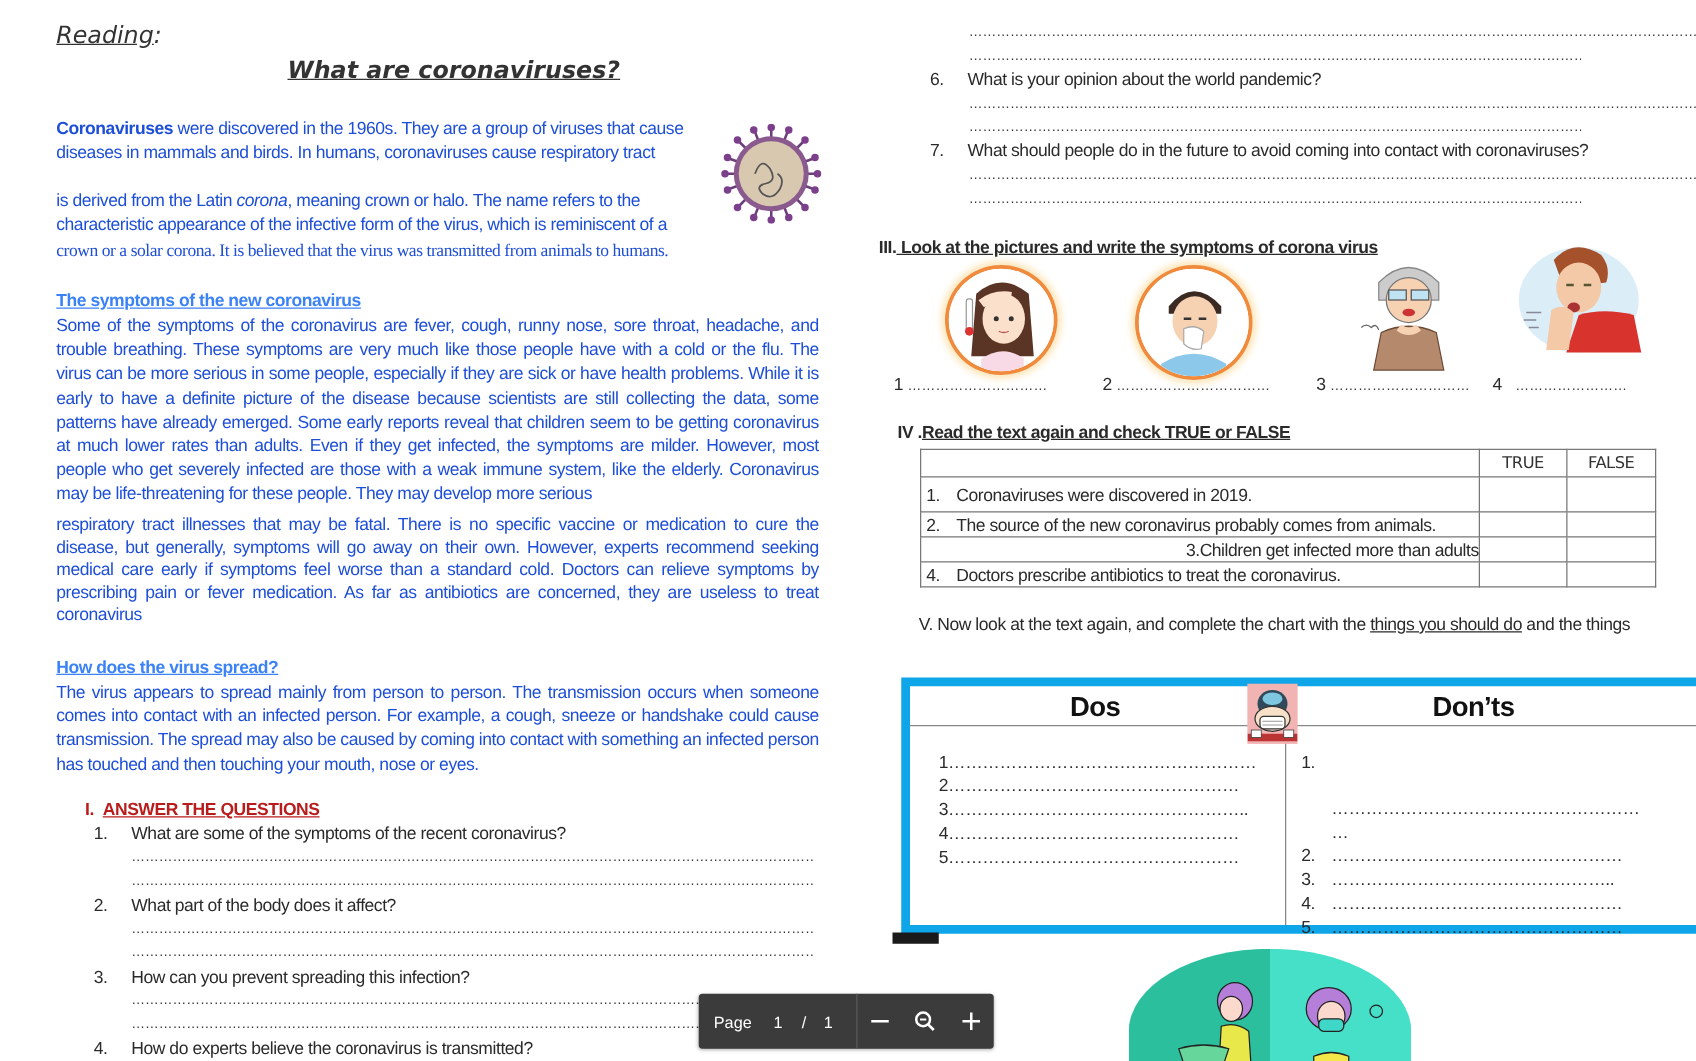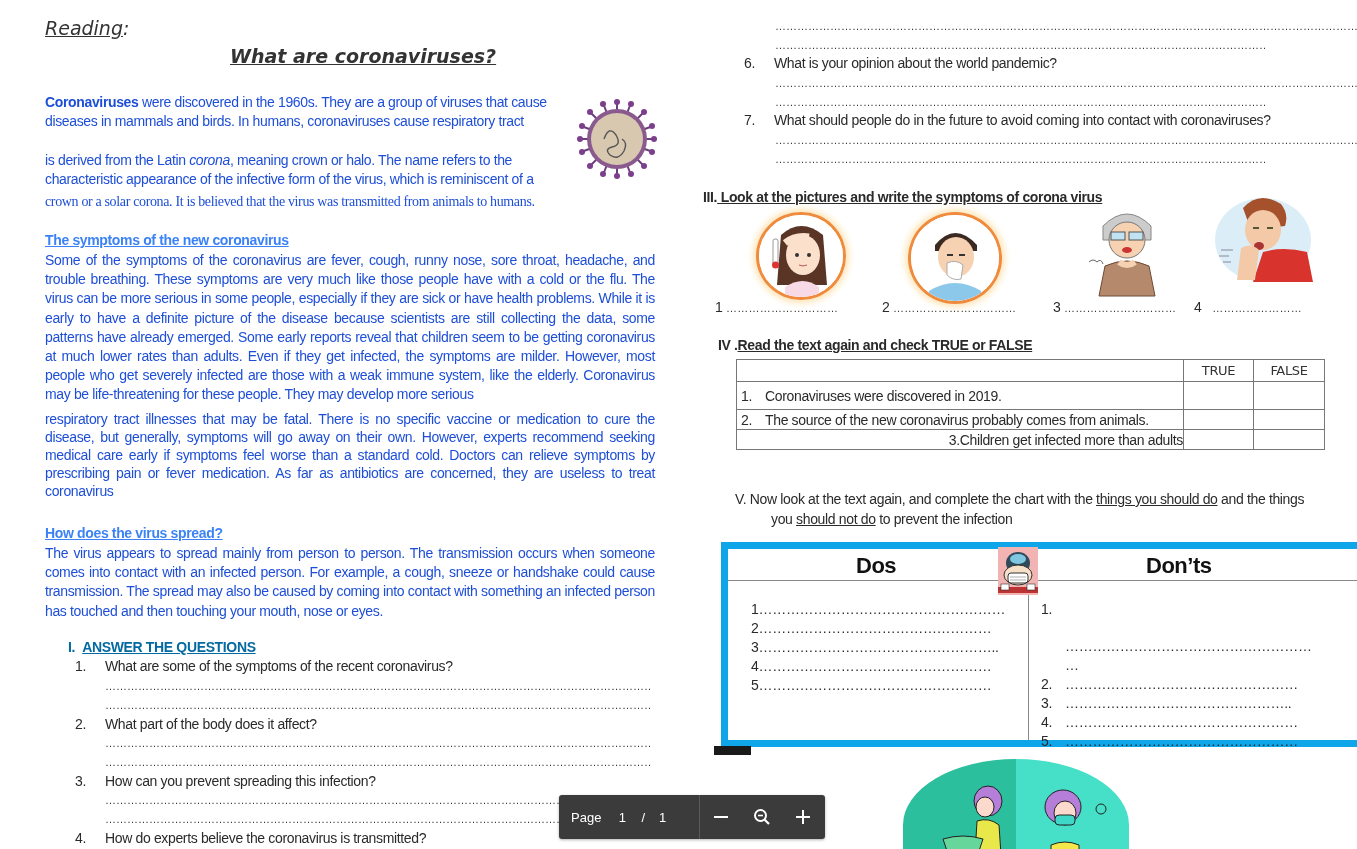--- a/index.html
+++ b/index.html
@@ -19,21 +19,21 @@
     #intro-last { left: 45px; top: 194px; width: 620px; font-family: Liberation Serif, serif; }
     #virus-img { left: 576px; top: 99px; width: 82px; height: 80px; }
 
     .section-head { font-weight: bold; text-decoration: underline; font-size: 14px; letter-spacing: -0.35px; color: #3b82f6; }
     #symptoms-head { left: 45px; top: 232px; }
     #symptoms-body { left: 45px; top: 251px; width: 610px; line-height: 19.2px; text-align: justify; }
     #symptoms-body2 { left: 45px; top: 410px; width: 610px; line-height: 18px; text-align: justify; }
     #spread-head { left: 45px; top: 525px; }
     #spread-body { left: 45px; top: 544px; width: 610px; line-height: 19.2px; text-align: justify; }
 
-    #answer-head { left: 68px; top: 639px; font-size: 14px; font-weight: bold; letter-spacing: -0.35px; color:#0369a1; }
+    #answer-head { left: 68px; top: 639px; font-size: 14px; font-weight: bold; letter-spacing: -0.35px; color:#b91c1c; }
     #answer-head .u { text-decoration: underline; }
     .q { position: absolute; left: 75px; font-size: 14px; letter-spacing: -0.35px; color: #2a2a2a; }
     .q .n { display: inline-block; width: 30px; }
     .dotline { position: absolute; left: 105px; width: 546px; font-size: 11px; color:#333; white-space: nowrap; overflow: hidden; }
 
     
     .rq { position: absolute; left: 744px; font-size: 14px; letter-spacing: -0.35px; color: #2a2a2a; }
     .rq .n { display: inline-block; width: 30px; }
     .rdot { position: absolute; left: 775px; font-size: 11px; color: #333; white-space: nowrap; overflow: hidden; }
 
@@ -65,21 +65,21 @@
     #dos-chart .vline { position: absolute; top: 0; bottom: 0; left: 300px; border-left: 1px solid #888; }
     .chart-title { position: absolute; top: 4px; font-weight: bold; font-size: 22px; color: #111; letter-spacing: -0.5px; }
     .chart-line { position: absolute; font-size: 14px; letter-spacing: -0.3px; color: #2a2a2a; white-space: nowrap; }
 
     #mask-mascot { left: 998px; top: 547px; width: 40px; height: 48px; background: #f2b3b3; }
     #black-marker { left: 714px; top: 746px; width: 37px; height: 9px; background: #1a1a1a; }
 
     #hygiene-img { left: 903px; top: 759px; width: 226px; height: 110px; border-radius: 50% 50% 0 0 / 60% 60% 0 0; overflow: hidden; }
 
     
-    #pdf-toolbar { left: 559px; top: 795px; width: 266px; height: 44px; background: #3b3b3b; border-radius: 3px; display: flex; align-items: center; color: #fff; box-shadow: 0 1px 3px rgba(0,0,0,0.3); }
+    #pdf-toolbar { left: 559px; top: 795px; width: 236px; height: 44px; background: #3b3b3b; border-radius: 3px; display: flex; align-items: center; color: #fff; box-shadow: 0 1px 3px rgba(0,0,0,0.3); }
     #pdf-toolbar .page-part { display: flex; align-items: center; width: 141px; height: 100%; border-right: 1px solid #5a5a5a; padding-left: 12px; font-size: 13px; }
     #pdf-toolbar .page-part span { margin-right: 14px; }
     #pdf-toolbar .page-input { color:#fff; width: 14px; text-align: center; margin-right: 12px !important; }
     #pdf-toolbar .btn { width: 41px; height: 100%; display: flex; align-items: center; justify-content: center; cursor: pointer; }
   </style>
 </head>
 <body>
 
 <div id="reading-label" class="abs"><span class="u">Reading</span><span>:</span></div>
 <div id="main-title" class="abs">What are coronaviruses?</div>
@@ -236,26 +236,30 @@
   <tr style="height:20px;">
     <td class="stmt"><span class="n">2.</span><span>The source of the new coronavirus probably comes from animals.</span></td>
     <td class="c1"></td>
     <td class="c2"></td>
   </tr>
   <tr style="height:20px;text-align:right;">
     <td class="stmt"><span class="n">3.</span><span>Children get infected more than adults</span></td>
     <td class="c1"></td>
     <td class="c2"></td>
   </tr>
+  <tr style="height:20px;">
+    <td class="stmt"><span class="n">4.</span><span>Doctors prescribe antibiotics to treat the coronavirus.</span></td>
+    <td class="c1"></td>
+    <td class="c2"></td>
+  </tr>
 </tbody>
   </table>
 
 <div id="sec5-head" class="abs">
   <span>V. Now look at the text again, and complete the chart with the </span><span class="u">things you should do</span><span> and the things</span>
-  <span class="indent"><span>you </span><span class="u">should not do</span><span> to prevent the infection</span></span>
 </div>
 
 <div id="dos-chart" class="abs">
   <div class="hline"></div>
   <div class="vline"></div>
   <div class="chart-title" style="left:128px;">Dos</div>
   <div class="chart-title" style="left:418px;">Don’ts</div>
 
   <div class="chart-line" style="left:23px; top:52px;">1………………………………………………</div>
   <div class="chart-line" style="left:23px; top:71px;">2……………………………………………</div>

